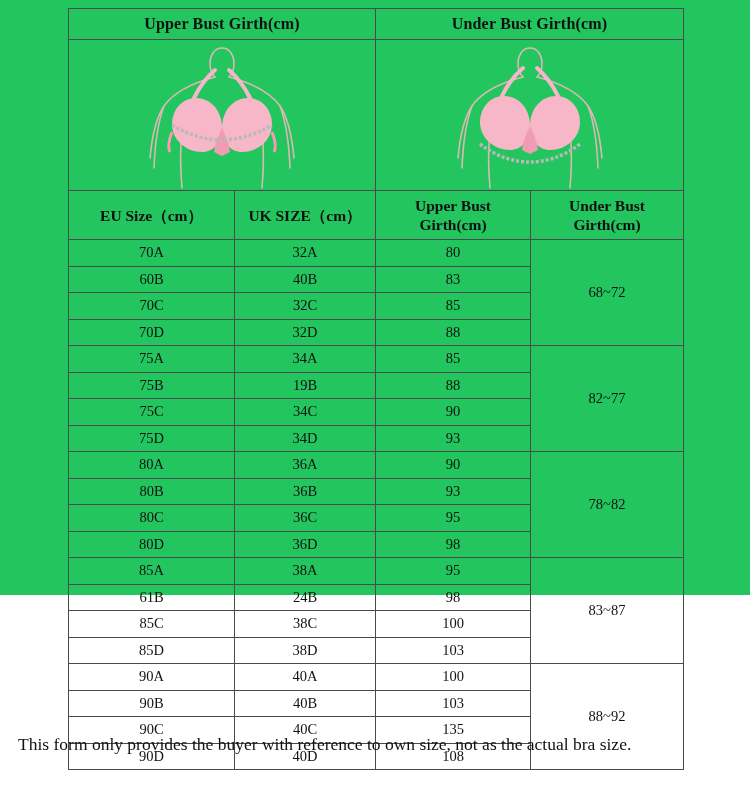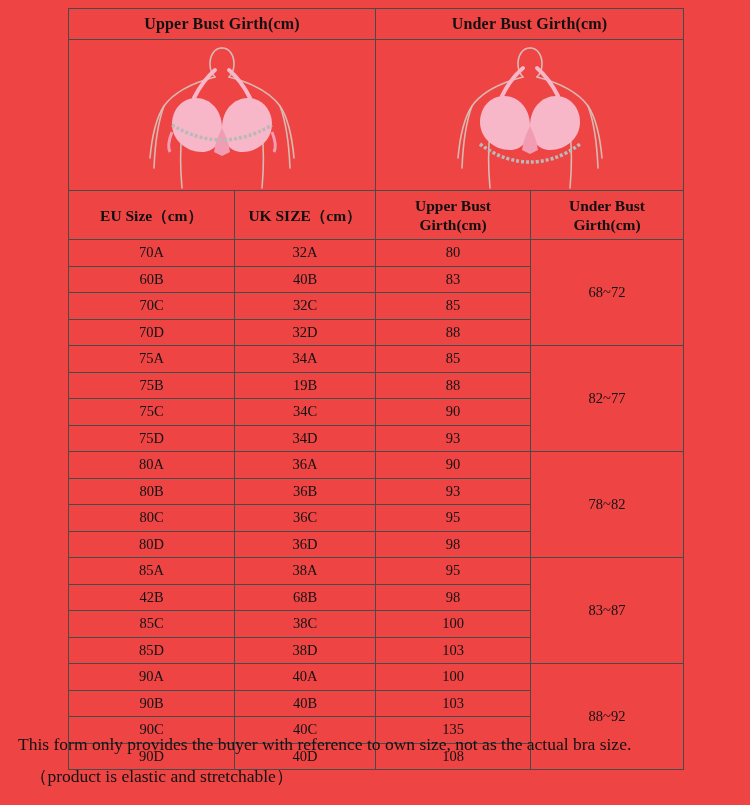--- a/index.html
+++ b/index.html
@@ -10,22 +10,22 @@
   body {
     width: 750px;
     height: 805px;
     font-family: "Liberation Serif", serif;
     color: #111111;
     overflow: hidden;
   }
   #page {
     position: relative;
     width: 750px;
-    height: 805px;
-    background: #ef4444;
+    height: 595px;
+    background: #22c55e;
   }
   .chart-wrap {
     position: absolute;
     left: 68px;
     top: 8px;
     width: 615px;
   }
   table.size-table {
     border-collapse: collapse;
     width: 615px;
@@ -250,22 +250,22 @@
           <td>98</td>
         </tr>
 
         <tr class="data-row">
           <td>85A</td>
           <td>38A</td>
           <td>95</td>
           <td class="merged" rowspan="4">83~87</td>
         </tr>
         <tr class="data-row">
-          <td>42B</td>
-          <td>68B</td>
+          <td>61B</td>
+          <td>24B</td>
           <td>98</td>
         </tr>
         <tr class="data-row">
           <td>85C</td>
           <td>38C</td>
           <td>100</td>
         </tr>
         <tr class="data-row">
           <td>85D</td>
           <td>38D</td>
@@ -292,16 +292,15 @@
           <td>90D</td>
           <td>40D</td>
           <td>108</td>
         </tr>
       </tbody>
     </table>
   </div>
 
   <div class="note">
     <p class="line1">This form only provides the buyer with reference to own size, not as the actual bra size.</p>
-    <p class="line2">（product is elastic and stretchable）</p>
   </div>
 
 </div>
 
 </body></html>

